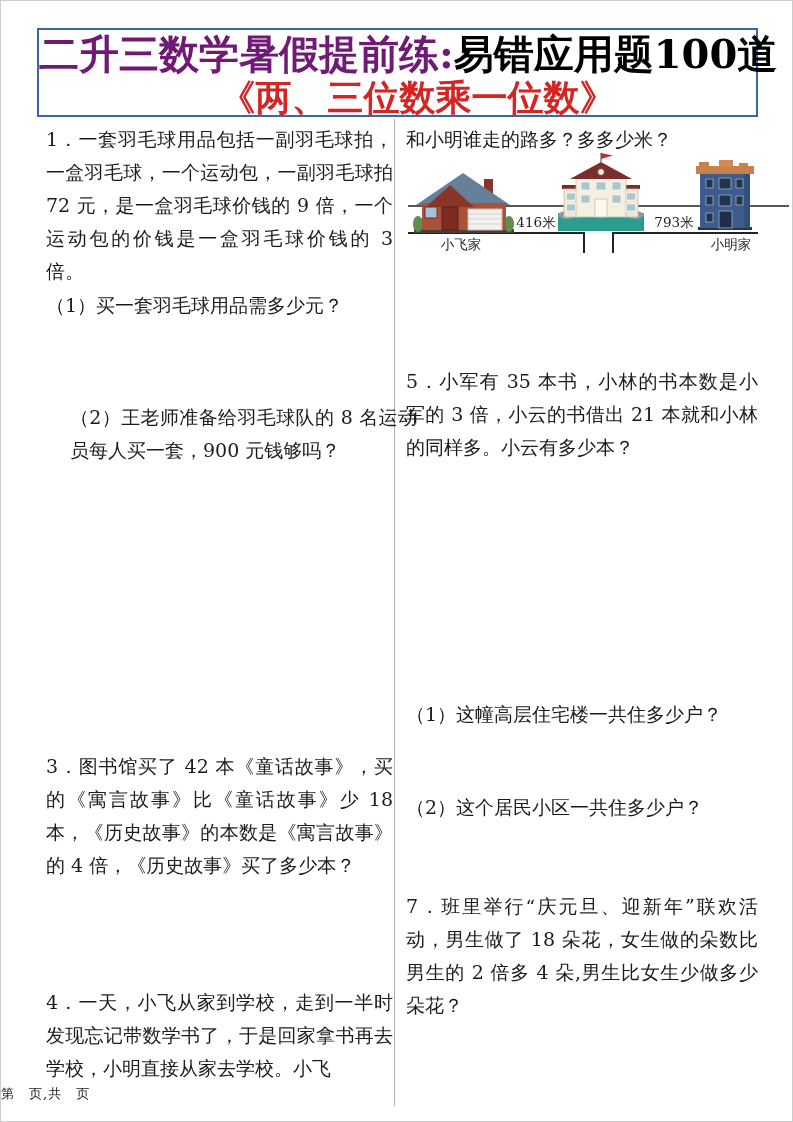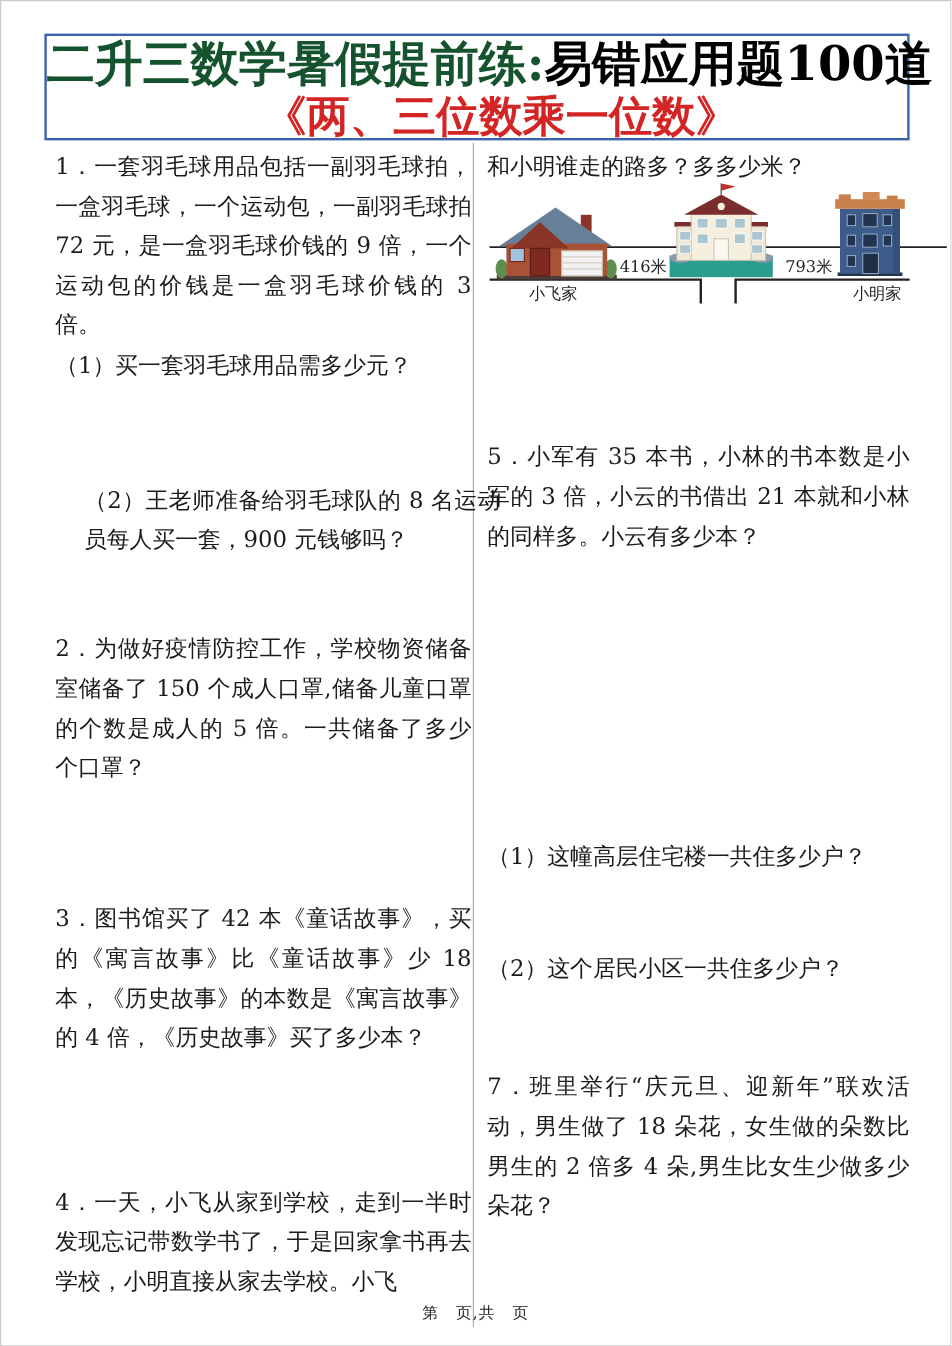--- a/index.html
+++ b/index.html
@@ -9,21 +9,21 @@
     font-family:"DejaVu Serif","Liberation Serif",serif; color:#1b1b1b;
     overflow:hidden; border:1px solid #cccccc;
   }
   
   .title-box {
     position:absolute; left:36px; top:27px; width:721px; height:89px;
     border:2px solid #3c64ae; text-align:center; padding-top:1px;
     background:#ffffff;
   }
   .title-line1 { font-size:40px; font-weight:bold; line-height:46px; white-space:nowrap; }
-  .title-part-black { color:#14532d; }
+  .title-part-black { color:#701a75; }
   .title-part-blue  { color:#000000; }
   .title-line2 { font-size:36px; font-weight:bold; color:#d42525; line-height:40px; white-space:nowrap;padding-left:40px; }
   
   .divider { position:absolute; left:393px; top:118px; width:1px; height:987px; background:#b0b0b0; }
   .col-left  { position:absolute; left:45px;  top:0; width:347px; height:1122px; }
   .col-right { position:absolute; left:405px; top:0; width:352px; height:1122px; }
   .para {
     position:absolute; left:0; width:100%;
     font-size:19px; line-height:33px; text-align:justify; text-justify:inter-ideograph;
   }
@@ -38,21 +38,21 @@
   .pR6  { top:559px; }
   .pR6q1{ top:697px; }
   .pR6q2{ top:790px; }
   .pR7  { top:889px; }
   
   .illustration { position:absolute; left:0; top:150px; width:385px; height:120px; }
   .illustration svg { display:block; }
   .svg-label { font-size:13.5px; fill:#222222; font-family:"DejaVu Serif","Liberation Serif",serif; }
   
   .footer {
-    position:absolute; left:0; top:1084px; width:100%; text-align:center;
+    position:absolute; left:0; top:1084px; width:100%; 
     font-size:13px; letter-spacing:1px; color:#222222;
   }
 </style>
 </head>
 <body>
 
 <div class="page">
 
   <div class="title-box">
     <div class="title-line1">
@@ -60,21 +60,20 @@
     </div>
     <div class="title-line2">《两、三位数乘一位数》</div>
   </div>
 
   <div class="divider"></div>
 
   <div class="col-left">
     <div class="para pL1">1．一套羽毛球用品包括一副羽毛球拍，一盒羽毛球，一个运动包，一副羽毛球拍 72 元，是一盒羽毛球价钱的 9 倍，一个运动包的价钱是一盒羽毛球价钱的 3 倍。</div>
     <div class="para pL1q1">（1）买一套羽毛球用品需多少元？</div>
     <div class="para pL1q2">（2）王老师准备给羽毛球队的 8 名运动员每人买一套，900 元钱够吗？</div>
-    <div class="para pL2">2．为做好疫情防控工作，学校物资储备室储备了 150 个成人口罩,储备儿童口罩的个数是成人的 5 倍。一共储备了多少个口罩？</div>
     <div class="para pL3">3．图书馆买了 42 本《童话故事》，买的《寓言故事》比《童话故事》少 18 本，《历史故事》的本数是《寓言故事》的 4 倍，《历史故事》买了多少本？</div>
     <div class="para pL4">4．一天，小飞从家到学校，走到一半时发现忘记带数学书了，于是回家拿书再去学校，小明直接从家去学校。小飞</div>
   </div>
 
   <div class="col-right">
     <div class="para pR4c">和小明谁走的路多？多多少米？</div>
 
     <div class="illustration">
       <svg viewBox="0 0 385 120" width="385" height="120" xmlns="http://www.w3.org/2000/svg">
 

